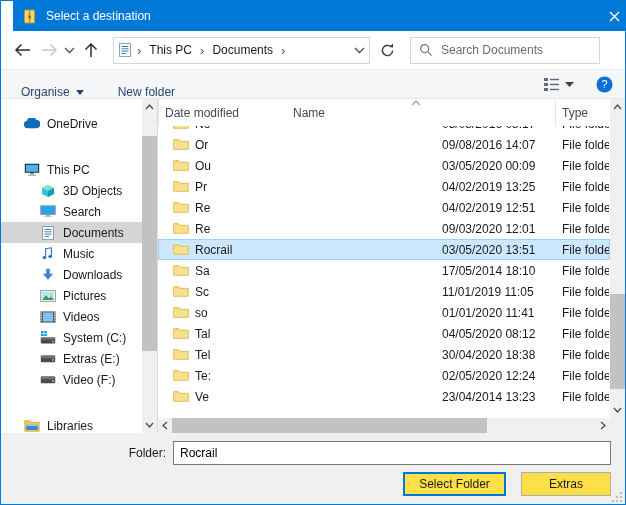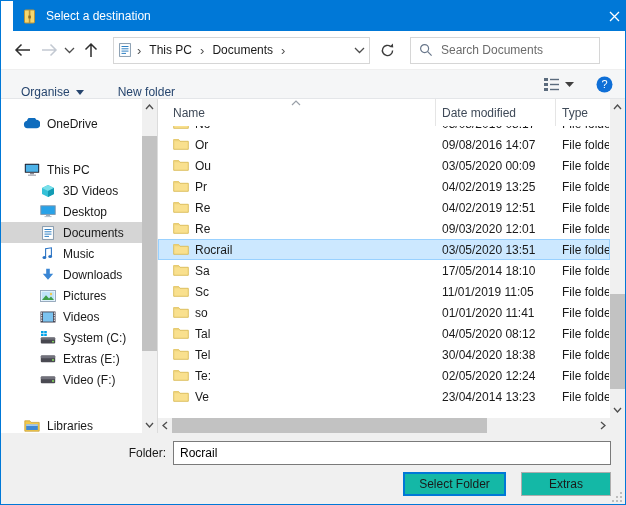--- a/index.html
+++ b/index.html
@@ -80,21 +80,21 @@
   .list-hscroll .arr-right{ left:auto; right:0; }
   .h-thumb{ position:absolute; left:14px; top:0; height:15px; width:315px; background:#c2c2c2; }
   .sb-corner{ position:absolute; right:0; bottom:0; width:15px; height:15px; background:#f0f0f0; }
   
   .footer{ position:absolute; left:0; top:432px; width:624px; height:71px; background:#f0f0f0; }
   .folder-row{ display:flex; align-items:center; justify-content:flex-end; gap:7px; margin:8px 14px 0 0; }
   .folder-row label{ color:#1a1a1a; }
   .folder-input{ width:438px; height:24px; border:1px solid #7a7a7a; background:#fff; padding-left:6px;
     font-family:"Liberation Sans",sans-serif; font-size:12px; color:#000; outline:none; }
   .btn-row{ display:flex; justify-content:flex-end; gap:15px; margin:7px 14px 0 0; }
-  .btn{ height:24px; background:#14b8a6; border:1px solid #adadad; font-family:"Liberation Sans",sans-serif;
+  .btn{ height:24px; background:#fde047; border:1px solid #adadad; font-family:"Liberation Sans",sans-serif;
     font-size:12px; color:#1a1a1a; display:flex; align-items:center; justify-content:center; }
   .btn.default{ border:2px solid #0078d7; width:103px; }
   .btn.cancel{ width:90px; }
   .grip{ position:absolute; right:3px; bottom:2px; }
   .ico{ display:inline-flex; line-height:0; }
 </style>
 </head>
 <body>
 
 <div class="window">
@@ -256,32 +256,32 @@
           </div>
 
           <div class="side-item indent2">
             <span class="ico">
               <svg width="14" height="14" viewBox="0 0 14 14">
                 <path d="M7 1 L13 4 L13 10 L7 13 L1 10 L1 4 Z" fill="#35c1d7"></path>
                 <path d="M7 1 L13 4 L7 7 L1 4 Z" fill="#79dfe9"></path>
                 <path d="M7 7 L13 4 L13 10 L7 13 Z" fill="#149cb4"></path>
               </svg>
             </span>
-            <span>3D Videos</span>
+            <span>3D Objects</span>
           </div>
 
           <div class="side-item indent2">
             <span class="ico">
               <svg width="16" height="13" viewBox="0 0 16 13">
                 <rect x="0.8" y="0.8" width="14.4" height="8.6" fill="#28a2e8" stroke="#7d93a8" stroke-width="0.9"></rect>
                 <rect x="6" y="9.8" width="4" height="1.1" fill="#98a7b5"></rect>
                 <rect x="4.5" y="11" width="7" height="1.1" fill="#b9c4cf"></rect>
               </svg>
             </span>
-            <span>Desktop</span>
+            <span>Search</span>
           </div>
 
           <div class="side-item selected indent2">
             <span class="ico">
               <svg width="12" height="14" viewBox="0 0 12 14">
                 <rect x="0.6" y="0.6" width="10.8" height="12.8" fill="#fff" stroke="#7d93a8" stroke-width="0.9"></rect>
                 <g stroke="#2f80c3" stroke-width="1">
                   <line x1="2.5" y1="3.5" x2="9.5" y2="3.5"></line>
                   <line x1="2.5" y1="5.8" x2="9.5" y2="5.8"></line>
                   <line x1="2.5" y1="8.1" x2="9.5" y2="8.1"></line>
@@ -405,30 +405,30 @@
         <span class="sb-arrow arr-down">
             <svg width="9" height="6" viewBox="0 0 9 6">
               <path d="M1 1 L4.5 5 L8 1" stroke="#4d4d4d" stroke-width="1.3" fill="none"></path>
             </svg>
           </span>
       </div>
     </div>
 
     <div class="listarea">
       <div class="lheader">
+        <span class="hcell c-date">
+          <span>Date modified</span>
+        </span>
         <span class="hcell c-name">
           <span>Name</span>
           <span class="sort-glyph ico">
               <svg width="10" height="6" viewBox="0 0 10 6">
                 <path d="M1 5 L5 1 L9 5" stroke="#9aa0a8" stroke-width="1.2" fill="none"></path>
               </svg>
             </span>
-        </span>
-        <span class="hcell c-date">
-          <span>Date modified</span>
         </span>
         <span class="hcell c-type">
           <span>Type</span>
         </span>
       </div>
 
       <div class="rows-viewport">
 
           <div class="row clipped">
             <span class="cell name">

